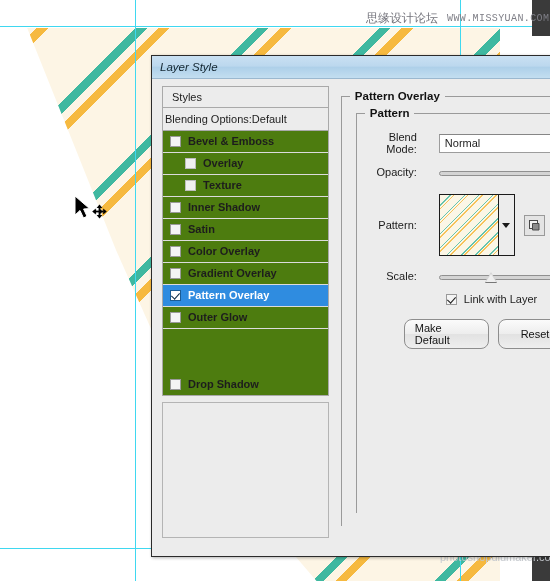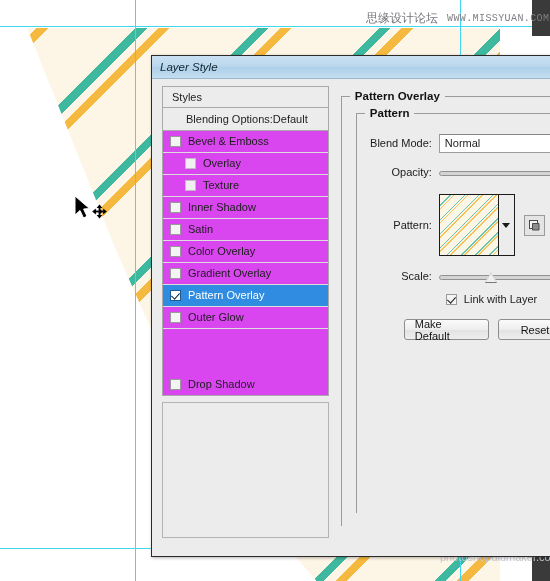--- a/index.html
+++ b/index.html
@@ -174,31 +174,32 @@
     align-items: center;
     padding-left: 9px;
     background: #ececec;
     border: 1px solid #a9a9a9;
     box-sizing: border-box;
   }
   #blending-options-box {
     height: 23px;
     display: flex;
     align-items: center;
-    padding-left: 23px;
+    padding-left: 2px;
     background: #ececec;
     border: 1px solid #a9a9a9;
     border-top: none;
     box-sizing: border-box;
   }
   #effects-list {
     border: 1px solid #a9a9a9;
     border-top: none;
-    background: #d946ef;
-    box-sizing: border-box;
+    background: #4d7c0f;
+    box-sizing: border-box;
+    font-weight: bold;
   }
   .effect-row {
     height: 22px;
     display: flex;
     align-items: center;
     padding-left: 7px;
     box-sizing: border-box;
     border-bottom: 1px solid #dcdcdc;
     cursor: default;
   }
@@ -272,21 +273,21 @@
   }
   .field-row {
     display: flex;
     align-items: center;
     margin: 0 0 0 0;
     height: 22px;
   }
   .field-label {
     width: 72px;
     text-align: right;
-    padding-right: 7px;
+    padding-right: 22px;
     font-size: 11px;
     color: #1a1a1a;
     box-sizing: border-box;
     flex: 0 0 auto;
   }
   #blend-mode-row { margin-top: 18px; margin-left: 10px; }
   #blend-mode-select {
     width: 128px;
     height: 19px;
     background: #ffffff;
@@ -385,26 +386,26 @@
   #link-row .cbox { margin-left: 79px; }
   #link-label { font-size: 11px; }
 
   #button-row {
     margin-top: 14px;
     margin-left: 47px;
     display: flex;
     gap: 9px;
   }
   .dlg-button {
-    height: 21px;
+    height: 30px;
     min-width: 74px;
     padding: 0 10px;
     background: linear-gradient(to bottom, #fbfbfb 0%, #ededed 50%, #e2e2e2 51%, #eeeeee 100%);
     border: 1px solid #8d8d8d;
-    border-radius: 3px;
+    border-radius: 8px;
     font-size: 11px;
     color: #141414;
     display: flex;
     align-items: center;
     justify-content: center;
     box-sizing: border-box;
     cursor: default;
   }
 </style>
 </head>

